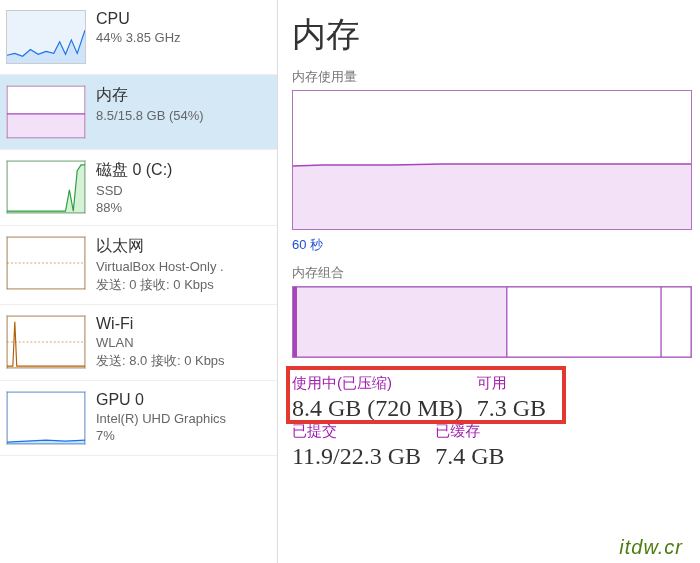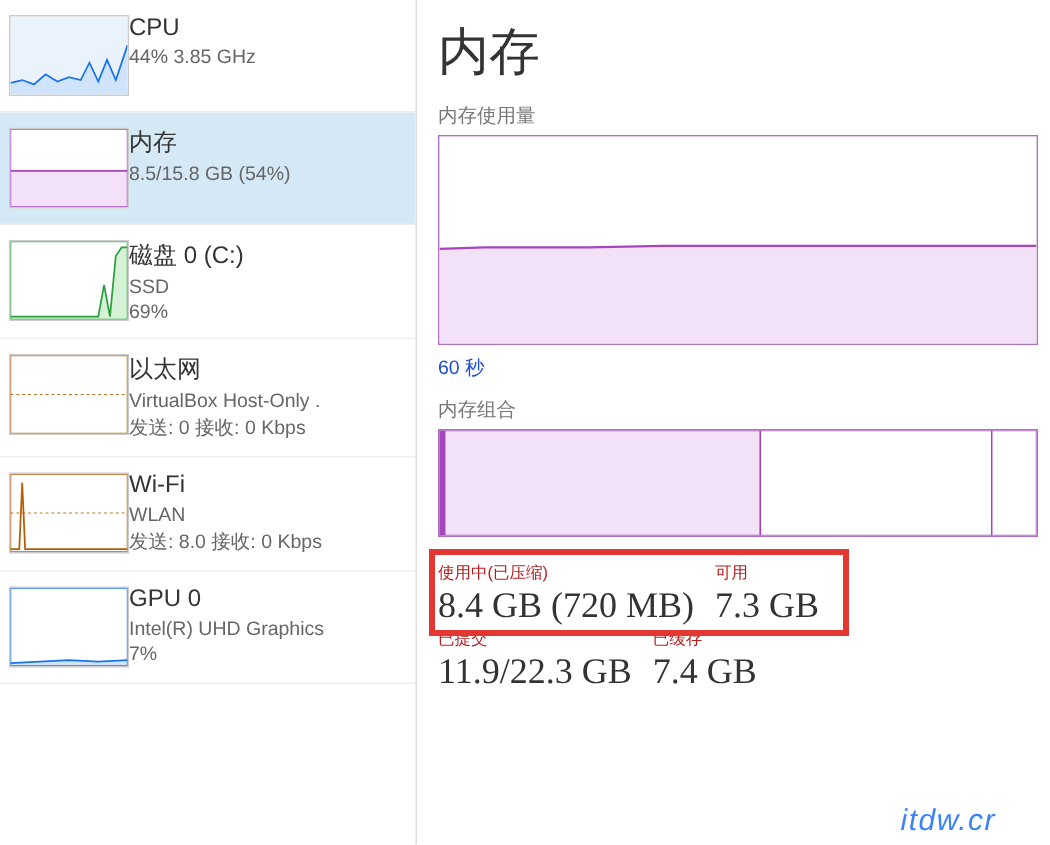--- a/index.html
+++ b/index.html
@@ -12,20 +12,21 @@
     font-size: 14px;
     color: #222;
   }
   .app { display: flex; height: 100%; }
   .sidebar { width: 278px; border-right: 1px solid #ddd; }
   .sidebar-item {
     display: flex; align-items: flex-start;
     padding: 10px 8px 10px 6px;
     border-bottom: 1px solid #eee;
     cursor: pointer;
+    gap: 10px;
   }
   .sidebar-item.selected { background: #d5e8f6; }
   .thumb {
     width: 80px; height: 54px;
     border: 1px solid #ccc;
     background: #fff;
     position: relative;
     flex-shrink: 0;
   }
   .thumb svg { position: absolute; inset: 0; width: 100%; height: 100%; }
@@ -50,34 +51,34 @@
     width: 400px; height: 72px;
     border: 1px solid #b070c0;
     position: relative;
     margin-bottom: 16px;
     background: #fff;
   }
   .combo-chart svg { width: 100%; height: 100%; display: block; }
 
   .stats { position: relative; display: flex; gap: 14px; }
   .stat-block { display: flex; flex-direction: column; gap: 2px; }
-  .stat-label { font-size: 11px; color: #b91c1c; }
+  .stat-label { font-size: 15px; color: #a21caf; }
   .stat-value { font-size: 24px; color: #333; white-space: nowrap; font-family: Liberation Serif, serif; }
   .red-box {
     position: absolute;
     border: 4px solid #e33732;
     left: -6px; top: -8px;
     width: 280px; height: 58px;
     pointer-events: none;
   }
   .row2 { margin-top: 0; display: flex; gap: 14px; }
   .watermark {
     position: absolute;
-    bottom: 4px; right: 36px;
-    color: #3b82f6; font-size: 20px; font-style: italic;
+    bottom: 4px; right: 17px;
+    color: #4d7c0f; font-size: 20px; font-style: italic;
     letter-spacing: 1px;
   }
 </style>
 </head>
 <body>
 
 <div class="app">
   <div class="sidebar">
 
   <div class="sidebar-item">
@@ -114,21 +115,21 @@
           <svg viewBox="0 0 80 54" preserveAspectRatio="none">
       <rect width="80" height="54" fill="#fff"></rect>
       <path d="M0,52 L60,52 L64,30 L68,52 L72,10 L76,4 L80,4 L80,54 L0,54 Z" fill="#d6f2d6"></path>
       <path d="M0,52 L60,52 L64,30 L68,52 L72,10 L76,4 L80,4" stroke="#2e9e3e" stroke-width="1.2" fill="none"></path>
       <rect x="0" y="0" width="80" height="54" fill="none" stroke="#2e9e3e" stroke-width="1"></rect>
     </svg>
         </div>
     <div class="side-body">
       <div class="side-title">磁盘 0 (C:)</div>
       <div class="side-sub">SSD</div>
-      <div class="side-sub2">69%</div>
+      <div class="side-sub2">88%</div>
     </div>
   </div>
       <div class="sidebar-item">
     <div class="thumb">
           <svg viewBox="0 0 80 54" preserveAspectRatio="none">
       <rect width="80" height="54" fill="#fff"></rect>
       <rect x="0" y="0" width="80" height="54" fill="none" stroke="#b45f06" stroke-width="1"></rect>
       <line x1="0" y1="27" x2="80" y2="27" stroke="#b45f06" stroke-width="0.6" stroke-dasharray="2 2"></line>
     </svg>
         </div>

